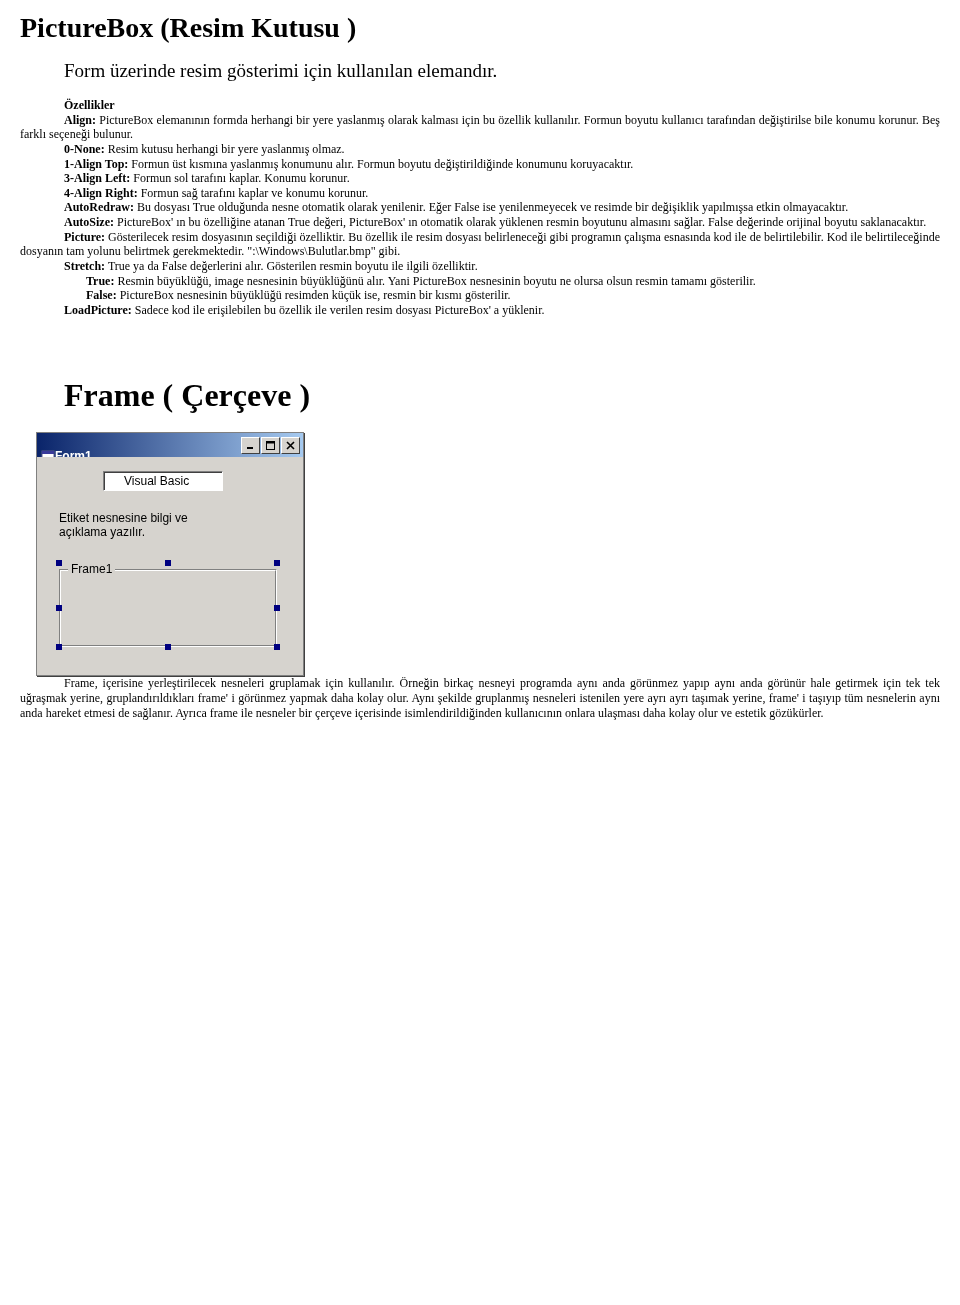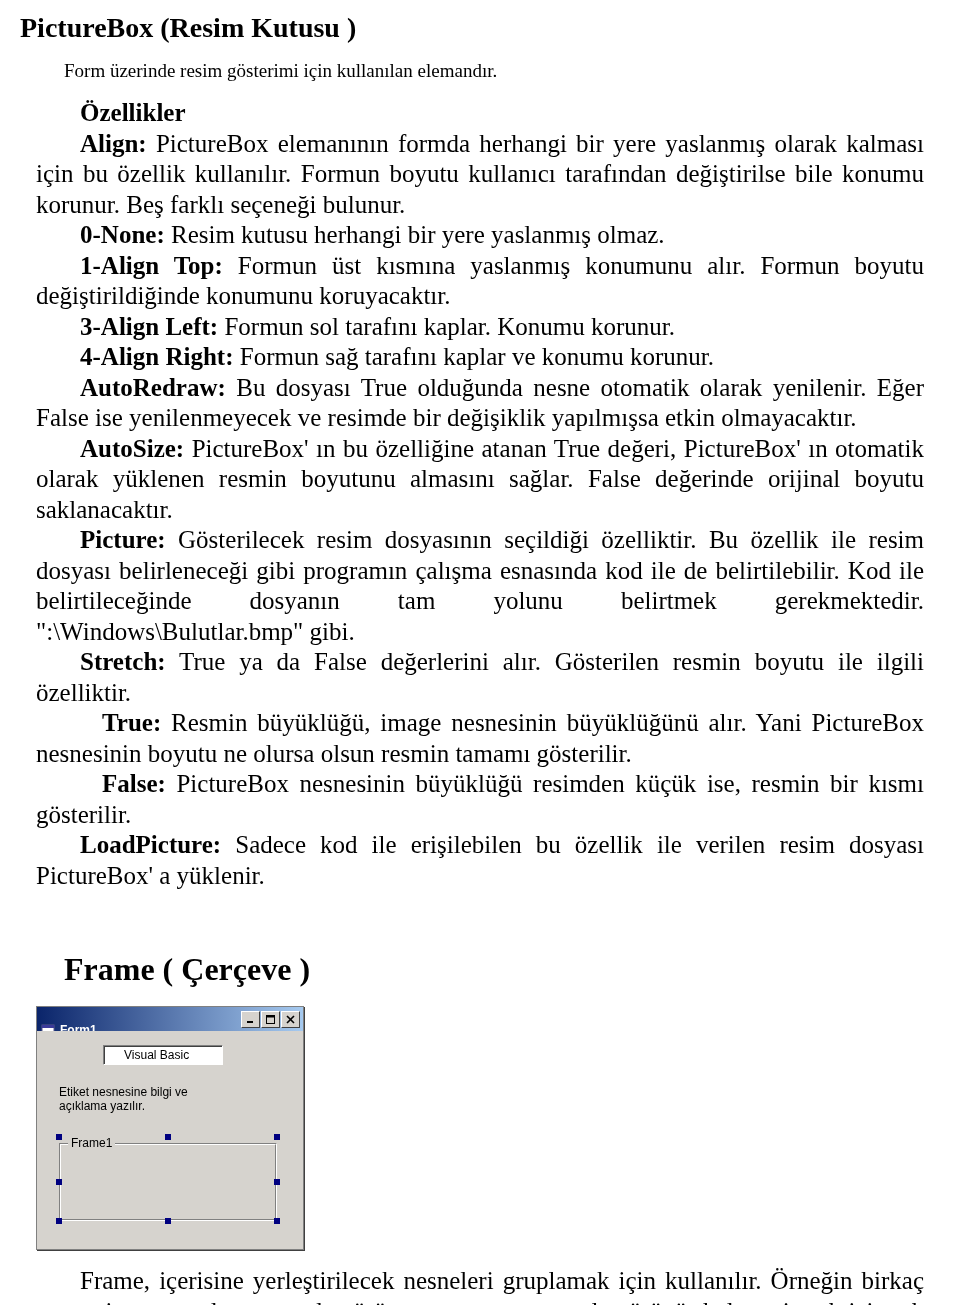--- a/index.html
+++ b/index.html
@@ -23,22 +23,22 @@
   h1.fr-title {
     font-size: 32px;
     font-weight: bold;
     margin: 60px 0 18px 44px;
   }
   p.intro {
     font-size: 19px;
     margin: 0 0 16px 44px;
   }
   p.body {
-    font-size: 25px;
-    margin: 16px;
+    font-size: 12px;
+    margin: 0;
     line-height: 1.22;
     text-align: justify;
   }
   .indent { text-indent: 44px; display: block; }
   .b { font-weight: bold; }
 
   
   .vbwin {
     margin-left: 16px;
     width: 266px;
@@ -52,21 +52,20 @@
     display: flex;
     align-items: center;
     justify-content: space-between;
     background: linear-gradient(90deg, #0a246a 0%, #a6caf0 100%);
     color: #fff;
     padding: 2px 3px 2px 4px;
     height: 20px;
   }
   .titlebar-left {
     display: flex;
-    gap: 5px;
     margin-top: 22px;
   }
   .sysicon {
     width: 14px; height: 14px;
     display: flex; align-items: center; justify-content: center;
   }
   .sysicon svg { width: 14px; height: 14px; }
   .winbtns { display: flex; gap: 1px; }
   .winbtn {
     width: 17px; height: 15px;

